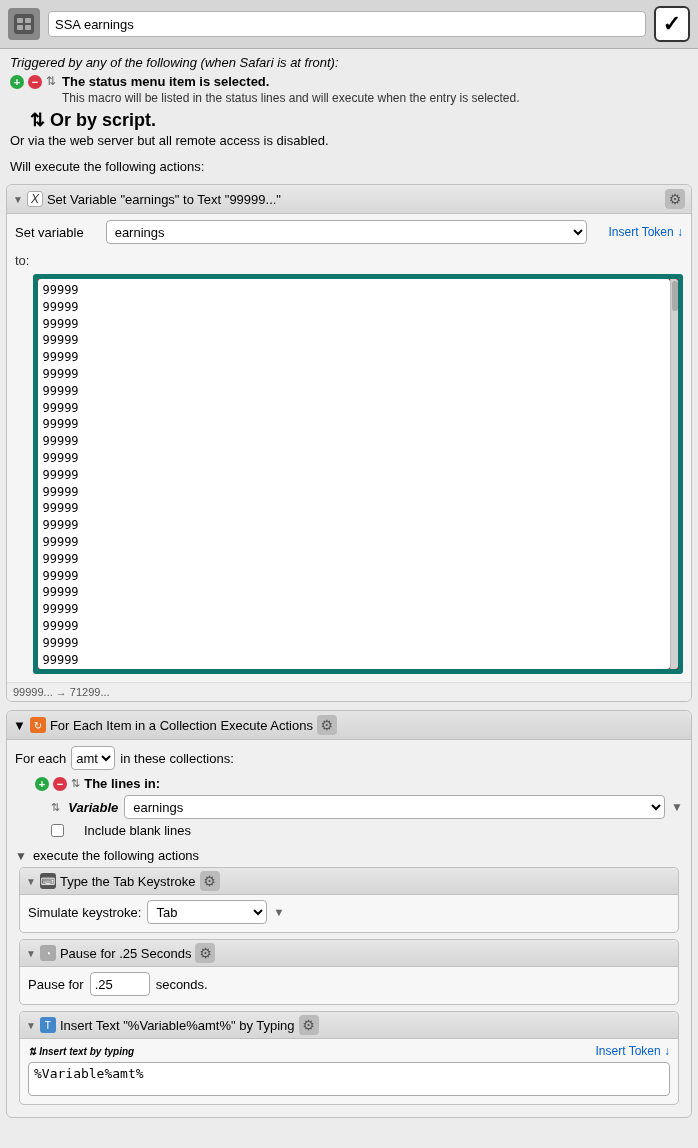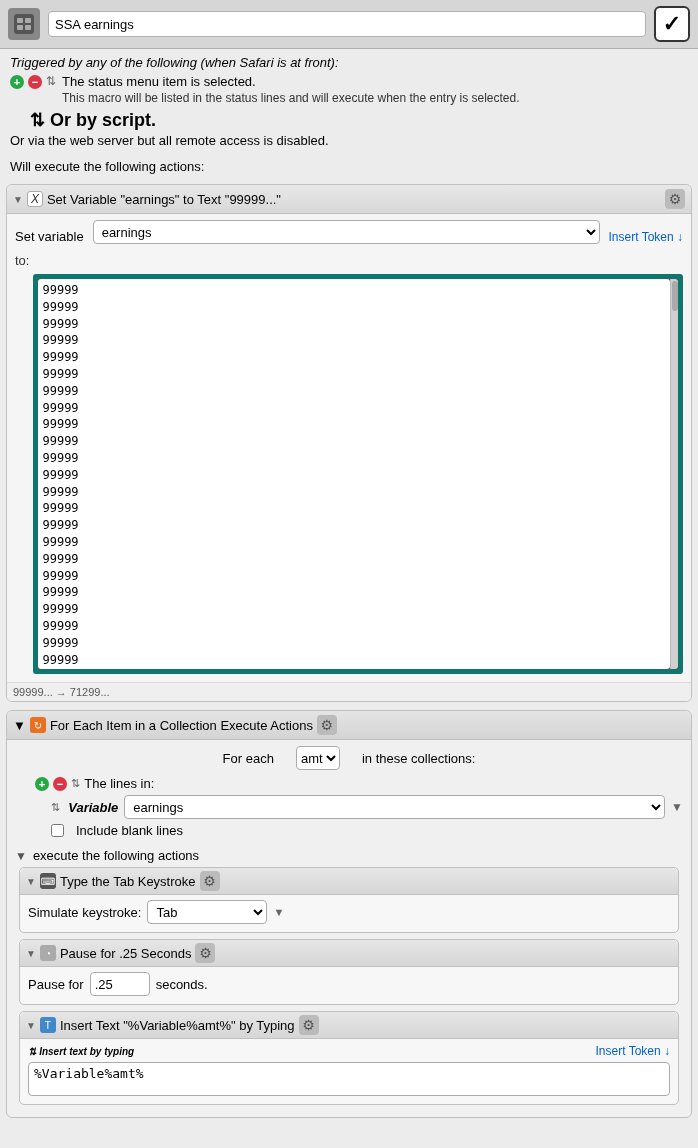--- a/index.html
+++ b/index.html
@@ -90,21 +90,21 @@
       display: inline-flex;
       align-items: center;
       justify-content: center;
       color: #fff;
       font-size: 11px;
       font-weight: bold;
       flex-shrink: 0;
       margin-top: 1px;
       cursor: pointer;
     }
-    .status-bold { font-weight: normal; font-size: 13px; }
+    .status-bold { font-weight: bold; font-size: 13px; }
     .status-desc { font-size: 12px; color: #333; padding-left: 52px; margin-bottom: 4px; }
     .or-script { padding-left: 20px; font-size: 18px; font-weight: bold; margin-bottom: 2px; }
     .or-web { font-size: 13px; margin-bottom: 11px; }
     .will-execute { font-size: 13px; font-weight: normal; margin-bottom: 6px; }
 
     .action-card {
       background: #f5f5f5;
       border: 1px solid #c0c0c0;
       border-radius: 6px;
       margin: 0 6px 8px 6px;
@@ -136,22 +136,22 @@
       display: flex;
       align-items: center;
       justify-content: center;
       font-size: 14px;
       cursor: pointer;
       color: #555;
     }
     .action-body { padding: 6px 8px; }
     .set-var-row {
       display: flex;
-      align-items: flex-end;
-      gap: 9px;
+      align-items: center;
+      gap: 22px;
       margin-bottom: 4px;
     }
     .set-var-row label { font-size: 13px; white-space: nowrap; }
     .var-select {
       flex: 1;
       height: 24px;
       border: 1px solid #aaa;
       border-radius: 4px;
       background: #fff;
       font-size: 13px;
@@ -212,24 +212,23 @@
       align-items: center;
       justify-content: center;
       font-size: 10px;
       color: #fff;
       flex-shrink: 0;
     }
     .foreach-body { padding: 6px 8px; }
     .foreach-row {
       display: flex;
       align-items: center;
-      gap: 22px;
+      gap: 5px;
       margin-bottom: 6px;
       flex-wrap: wrap;
-      justify-content: center;
     }
     .foreach-select {
       height: 24px;
       border: 1px solid #aaa;
       border-radius: 4px;
       background: #fff;
       font-size: 13px;
     }
     .lines-in-row {
       display: flex;
@@ -251,21 +250,21 @@
       height: 24px;
       border: 1px solid #aaa;
       border-radius: 4px;
       background: #fff;
       font-size: 13px;
       padding: 0 4px;
     }
     .blank-lines-row {
       display: flex;
       align-items: center;
-      gap: 12px;
+      gap: 20px;
       padding-left: 36px;
       margin-bottom: 6px;
     }
     .execute-row {
       display: flex;
       align-items: center;
       gap: 6px;
       padding: 4px 0;
       font-size: 13px;
     }

